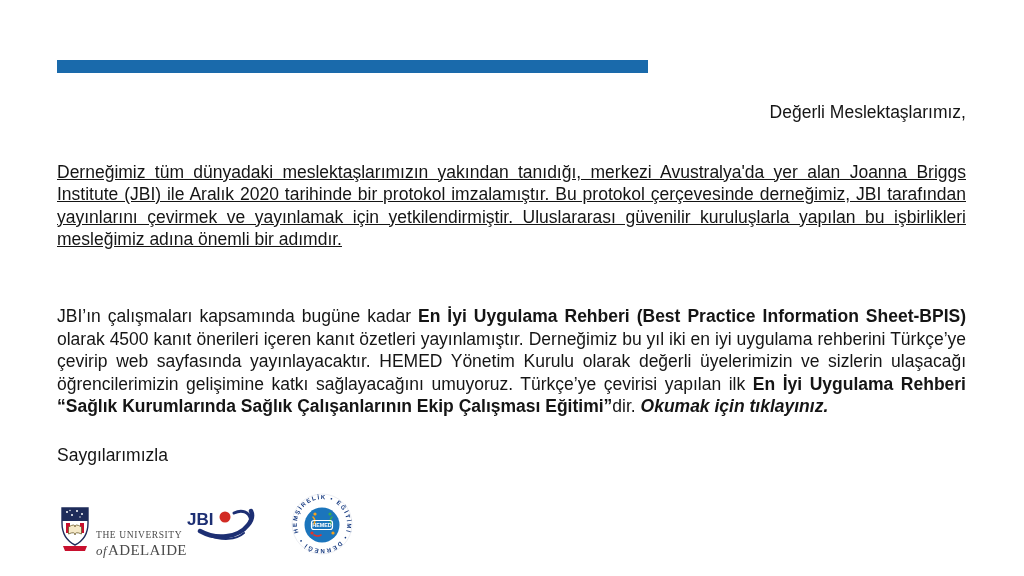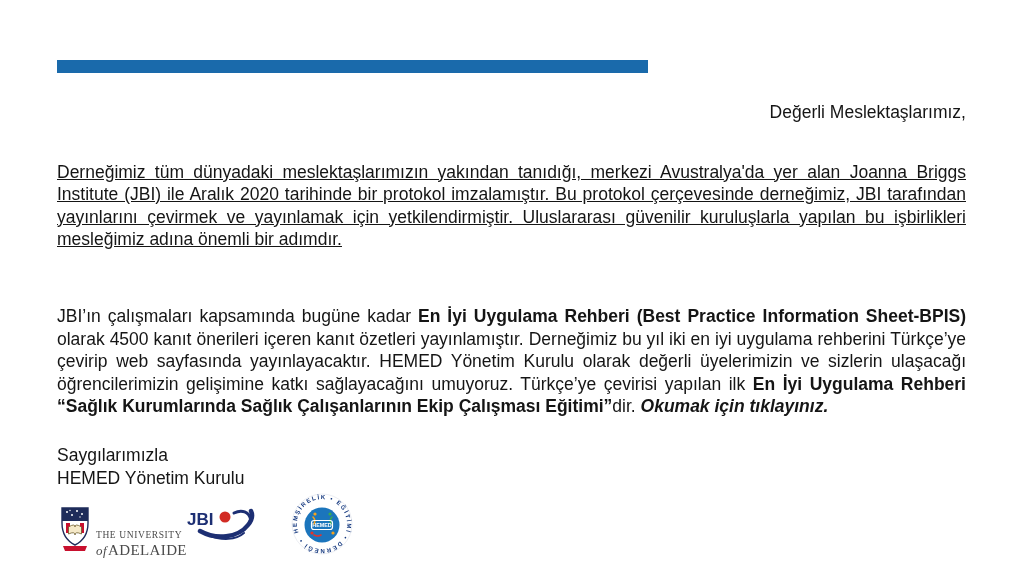--- a/index.html
+++ b/index.html
@@ -35,21 +35,20 @@
   <div class="accent-bar"></div>
 
   <div class="txt greeting">Değerli Meslektaşlarımız,</div>
 
   <p class="txt para p1"><span>Derneğimiz tüm dünyadaki meslektaşlarımızın yakından tanıdığı, merkezi Avustralya'da yer alan Joanna Briggs Institute (JBI) ile Aralık 2020 tarihinde bir protokol imzalamıştır. Bu protokol çerçevesinde derneğimiz, JBI tarafından yayınlarını çevirmek ve yayınlamak için yetkilendirmiştir. Uluslararası güvenilir kuruluşlarla yapılan bu işbirlikleri mesleğimiz adına önemli bir adımdır.</span></p>
 
   <p class="txt para p2"><span>JBI’ın çalışmaları kapsamında bugüne kadar </span><span class="b">En İyi Uygulama Rehberi (Best Practice Information Sheet-BPIS)</span><span> olarak 4500 kanıt önerileri içeren kanıt özetleri yayınlamıştır. Derneğimiz bu yıl iki en iyi uygulama rehberini Türkçe’ye çevirip web sayfasında  yayınlayacaktır. HEMED Yönetim Kurulu olarak değerli üyelerimizin ve sizlerin ulaşacağı öğrencilerimizin gelişimine katkı sağlayacağını umuyoruz. Türkçe’ye çevirisi yapılan ilk </span><span class="b">En İyi Uygulama Rehberi “Sağlık Kurumlarında Sağlık Çalışanlarının Ekip Çalışması Eğitimi”</span><span>dir. </span><span class="bi">Okumak için tıklayınız.</span></p>
 
   <div class="txt closing">
     <div>Saygılarımızla</div>
-    <div>HEMED Yönetim Kurulu</div>
   </div>
 
   <div class="logo logo-adelaide">
     <svg width="30" height="47" viewBox="0 0 30 47">
       <path d="M2,1 h26 v15 c0,12 -6,18.5 -13,22 c-7,-3.5 -13,-10 -13,-22 z" fill="#ffffff" stroke="#1e2c5a" stroke-width="1.4"></path>
       <path d="M2,1 h26 v13 h-26 z" fill="#1e2c5a"></path>
       <circle cx="7" cy="5" r="1" fill="#fff"></circle>
         <circle cx="12" cy="8" r="1" fill="#fff"></circle>
       <circle cx="17" cy="4" r="1" fill="#fff"></circle>
         <circle cx="22" cy="7" r="1" fill="#fff"></circle>

